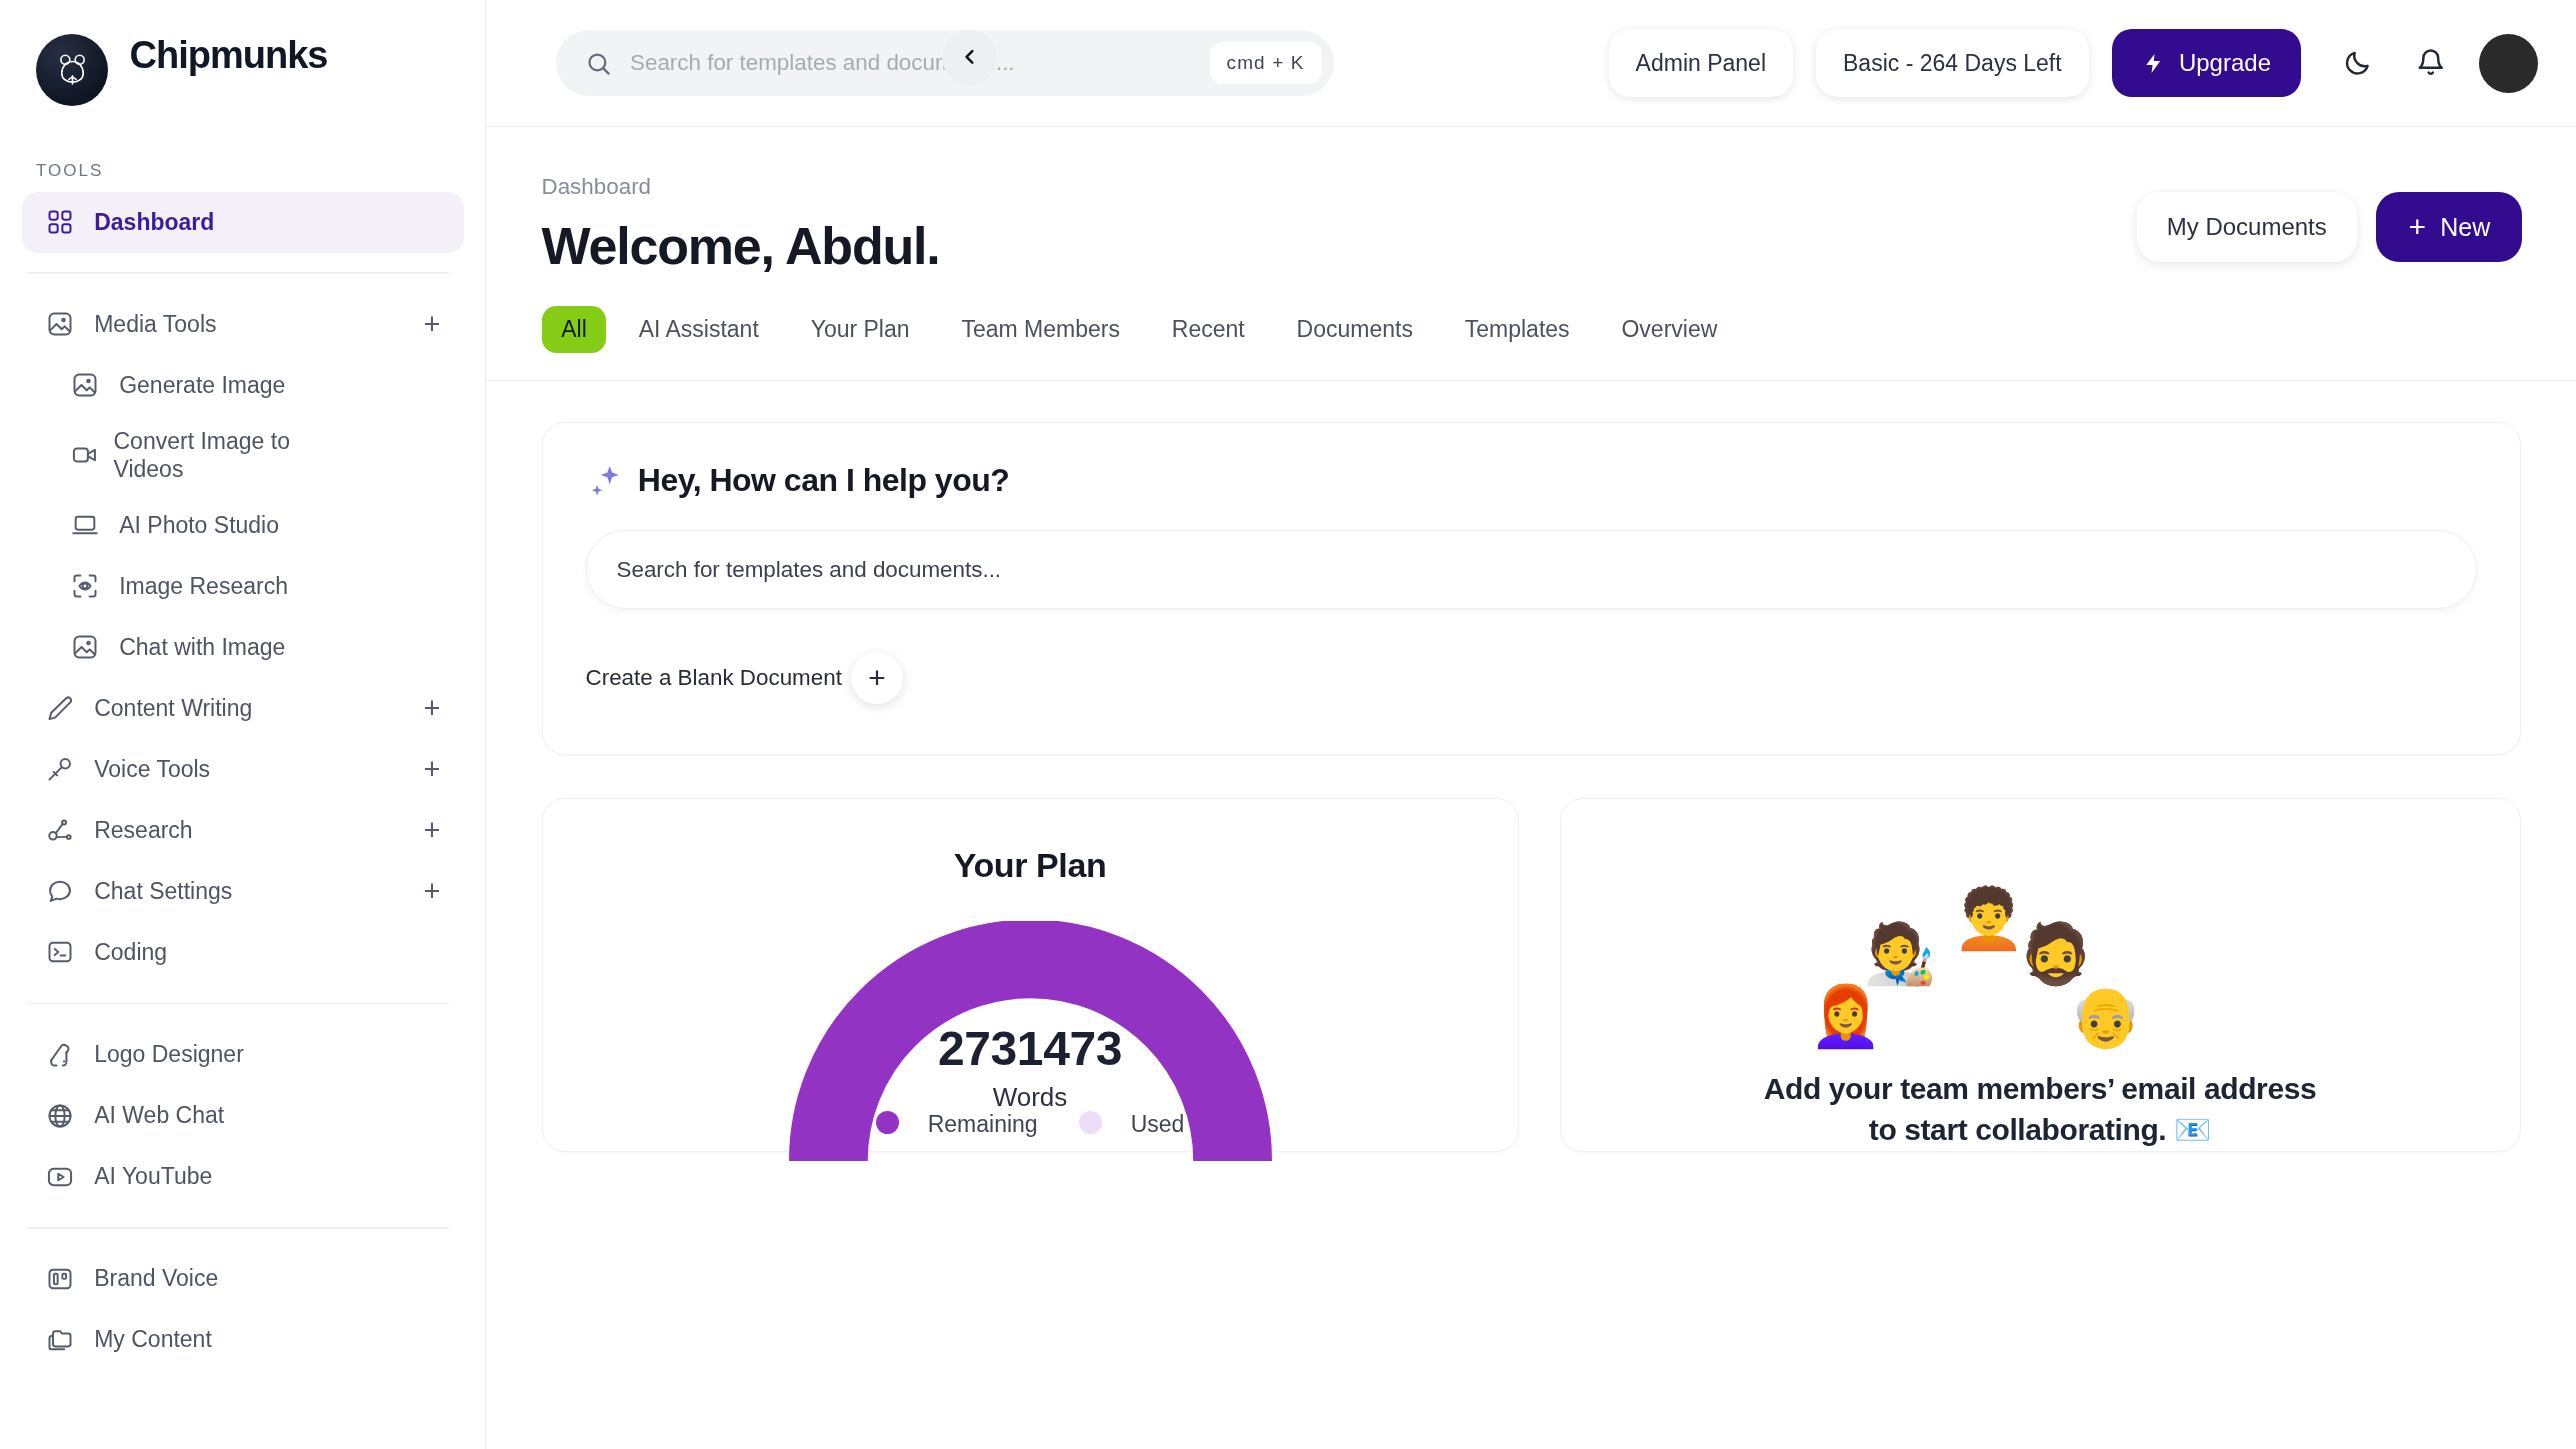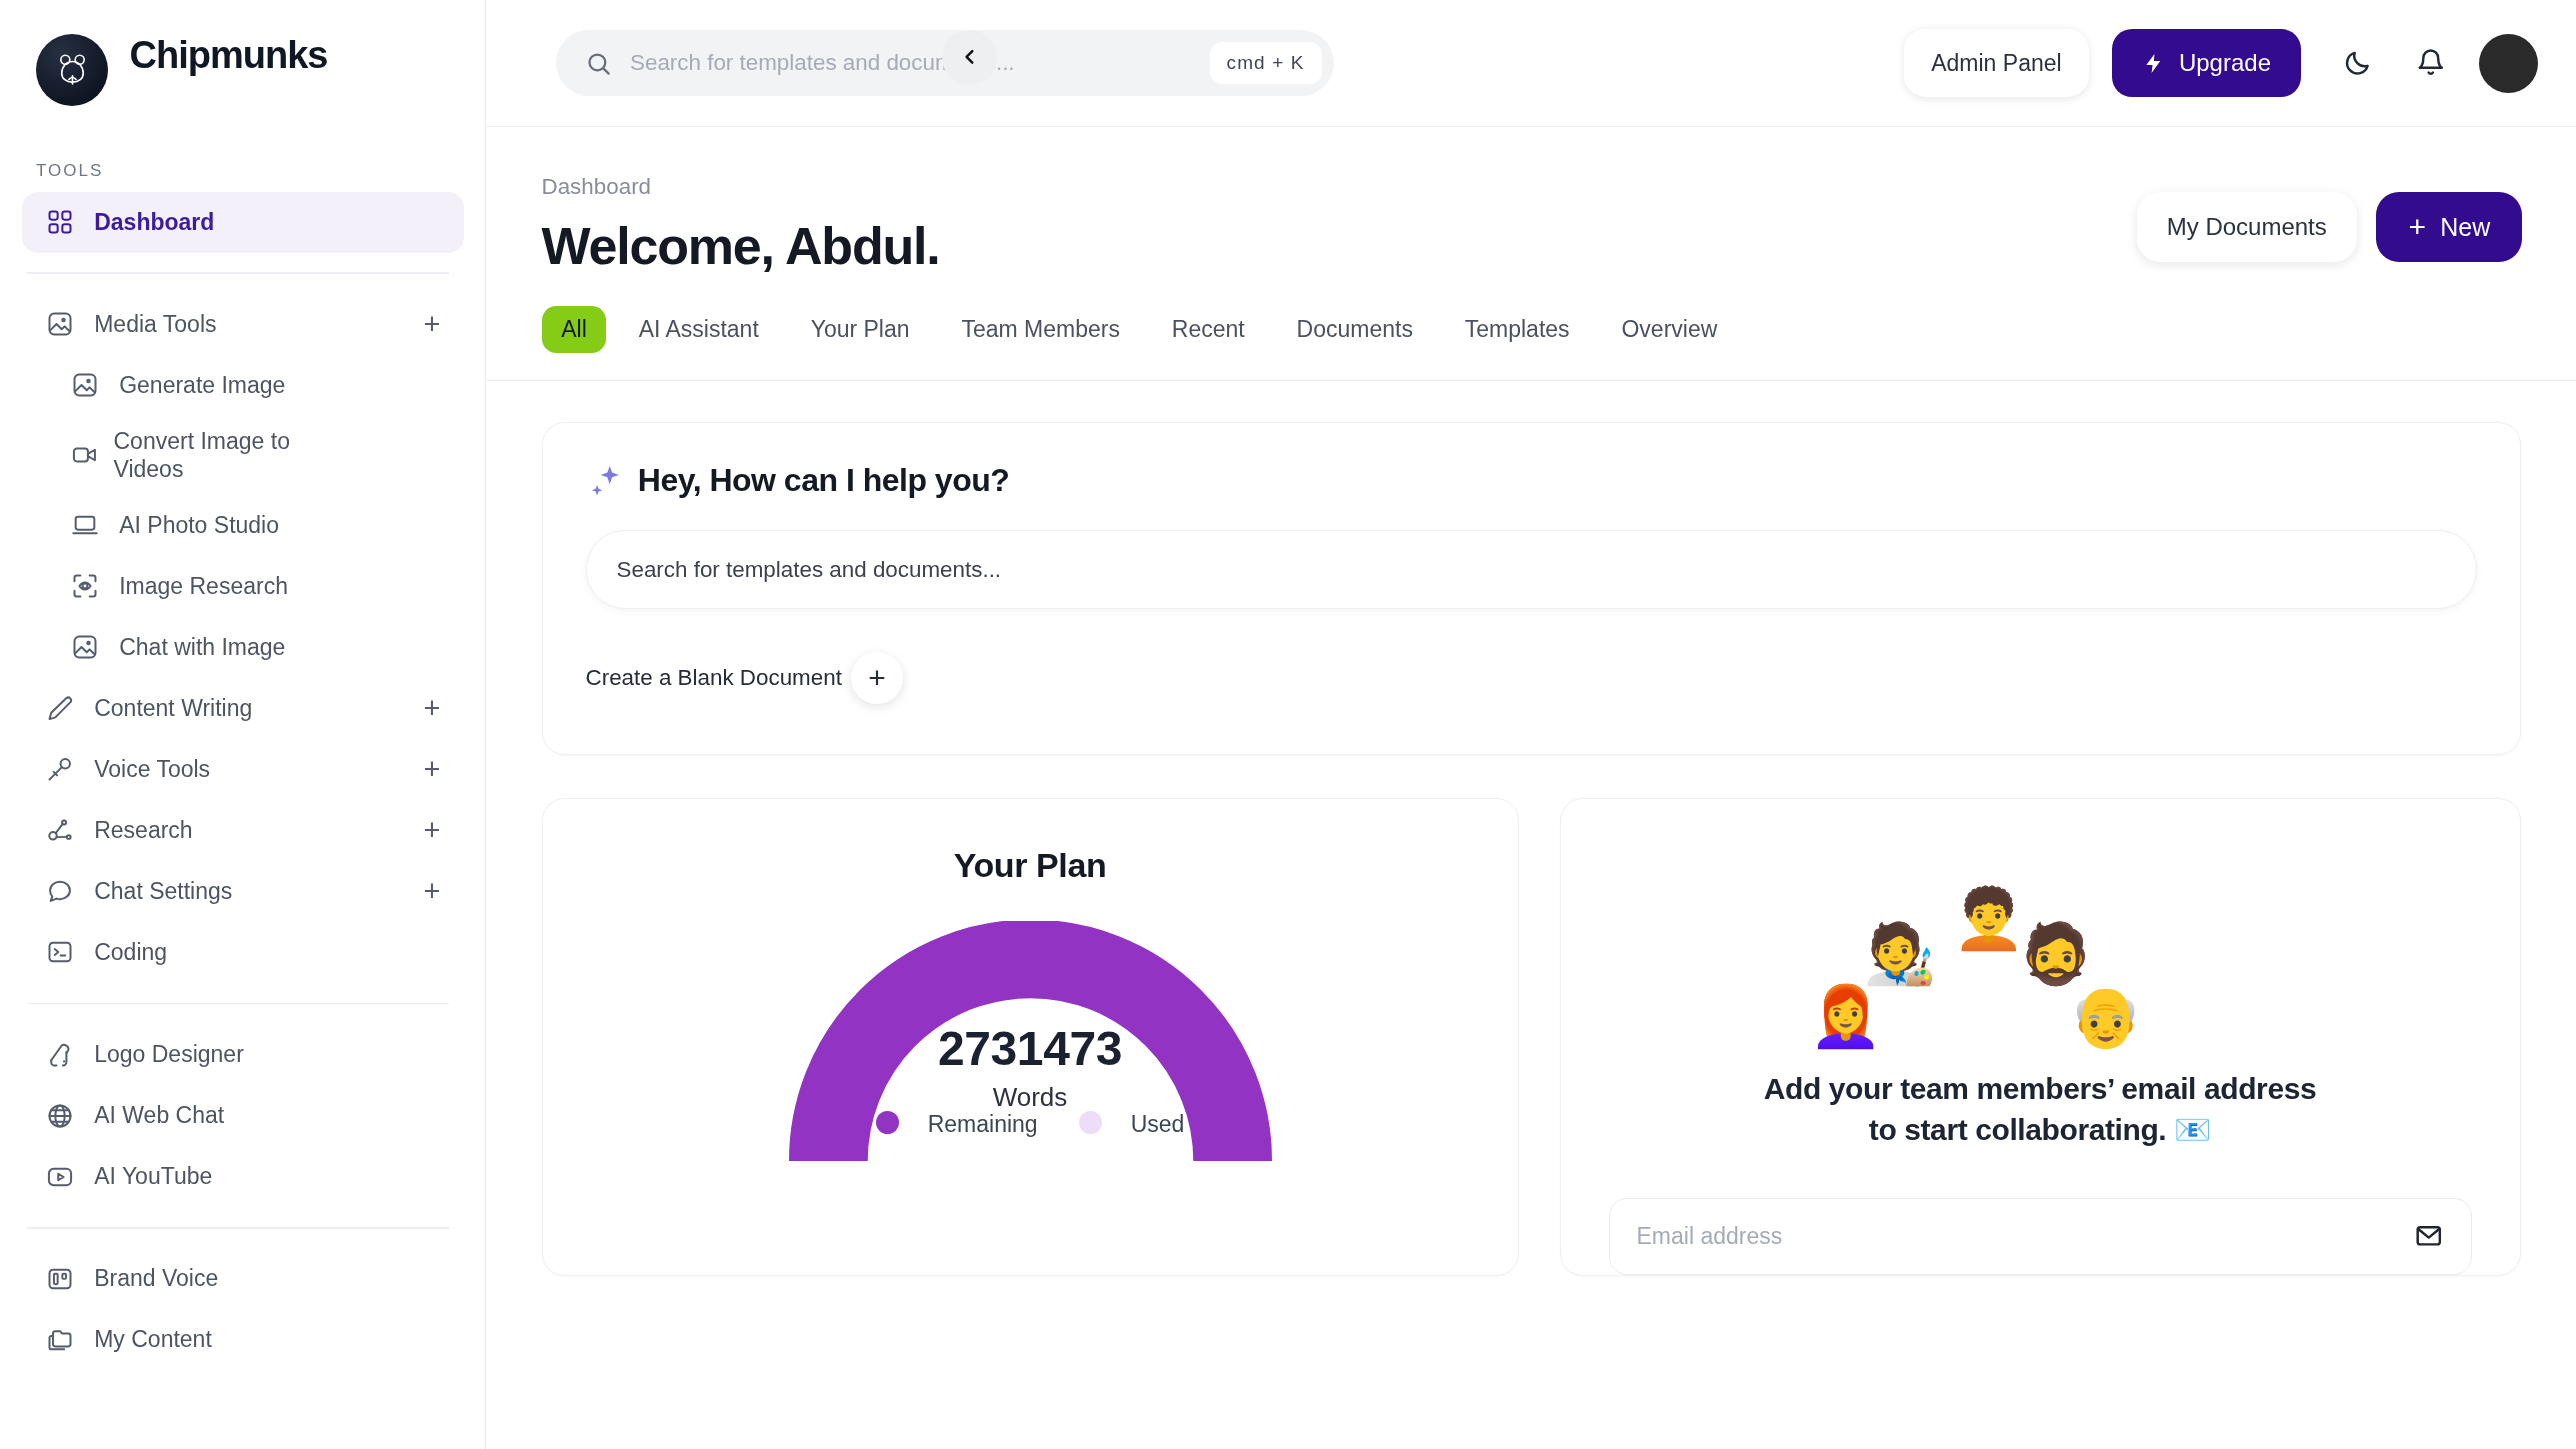--- a/index.html
+++ b/index.html
@@ -431,20 +431,21 @@
             <circle cx="11" cy="11" r="7"></circle>
             <line x1="16.3" y1="16.3" x2="21" y2="21"></line>
           </svg>
         <div class="search-ph">Search for templates and documents...</div>
         <div class="kbd">cmd  +  K</div>
       </div>
 
       <div class="topbar-spacer"></div>
 
       <div class="pill-btn">Admin Panel</div>
+      <div class="pill-btn">Basic - 264 Days Left</div>
 
       <div id="upgrade-btn">
         <svg viewBox="0 0 24 24">
             <path d="M13 2L4.5 13.5H11l-1 8.5 9-12.5h-6.6z"></path>
           </svg>
         <span>Upgrade</span>
       </div>
 
       <div class="icon-btn">
         <svg viewBox="0 0 24 24">
@@ -543,26 +544,19 @@
               <span class="memoji" style="left: 344px; top: 47px;">🧑‍🦱</span>
               <span class="memoji" style="left: 255px; top: 82px;">🧑‍🎨</span>
               <span class="memoji" style="left: 411px; top: 82px;">🧔</span>
               <span class="memoji" style="left: 201px; top: 145px;">👩‍🦰</span>
               <span class="memoji" style="left: 461px; top: 145px;">👴</span>
             </div>
           <div class="team-text">
             <span>Add your team members’ email address</span><br>
             <span>to start collaborating. 📧</span>
           </div>
-          <div id="email-row">
-            <span class="ph">Email address</span>
-            <svg viewBox="0 0 24 24">
-                <rect x="3" y="5" width="18" height="14" rx="2"></rect>
-                <polyline points="3.5 6.5 12 13.5 20.5 6.5"></polyline>
-              </svg>
-          </div>
         </section>
 
       </div>
     </main>
   </div>
 </div>
 
 
 </body></html>

